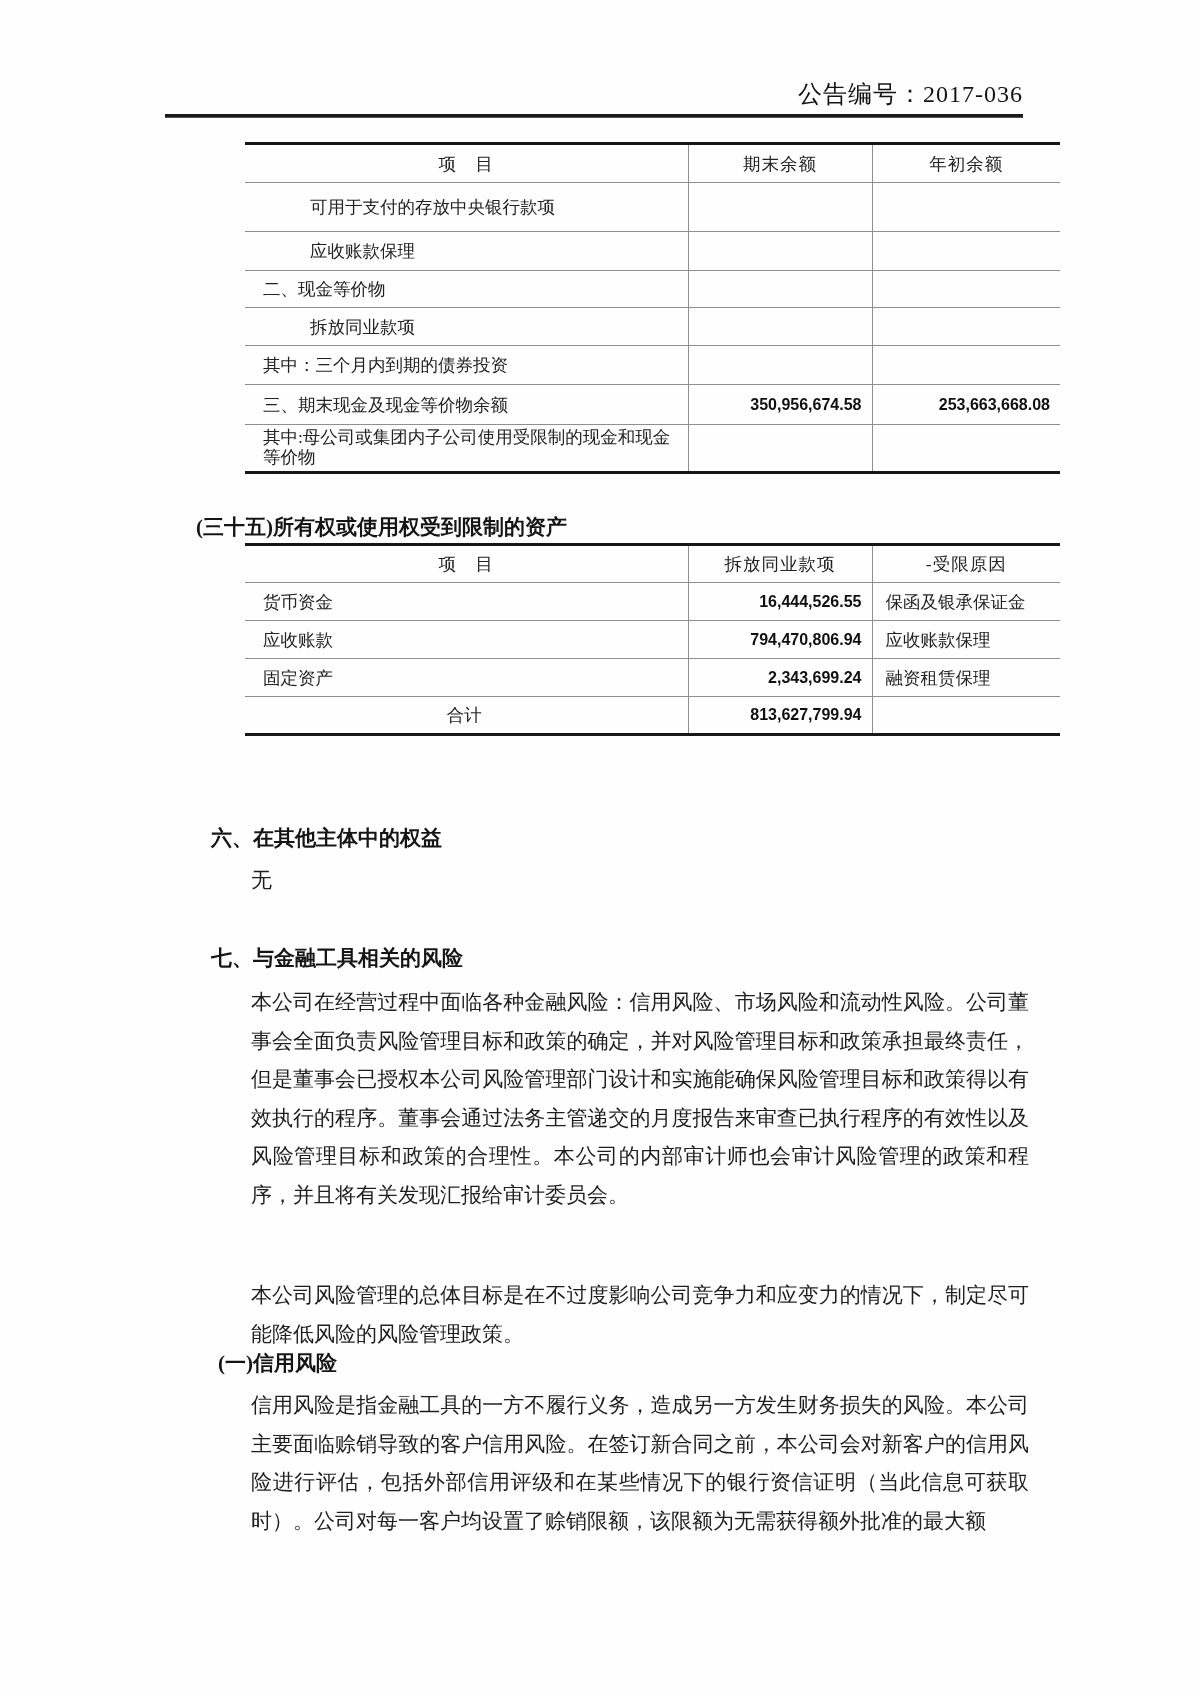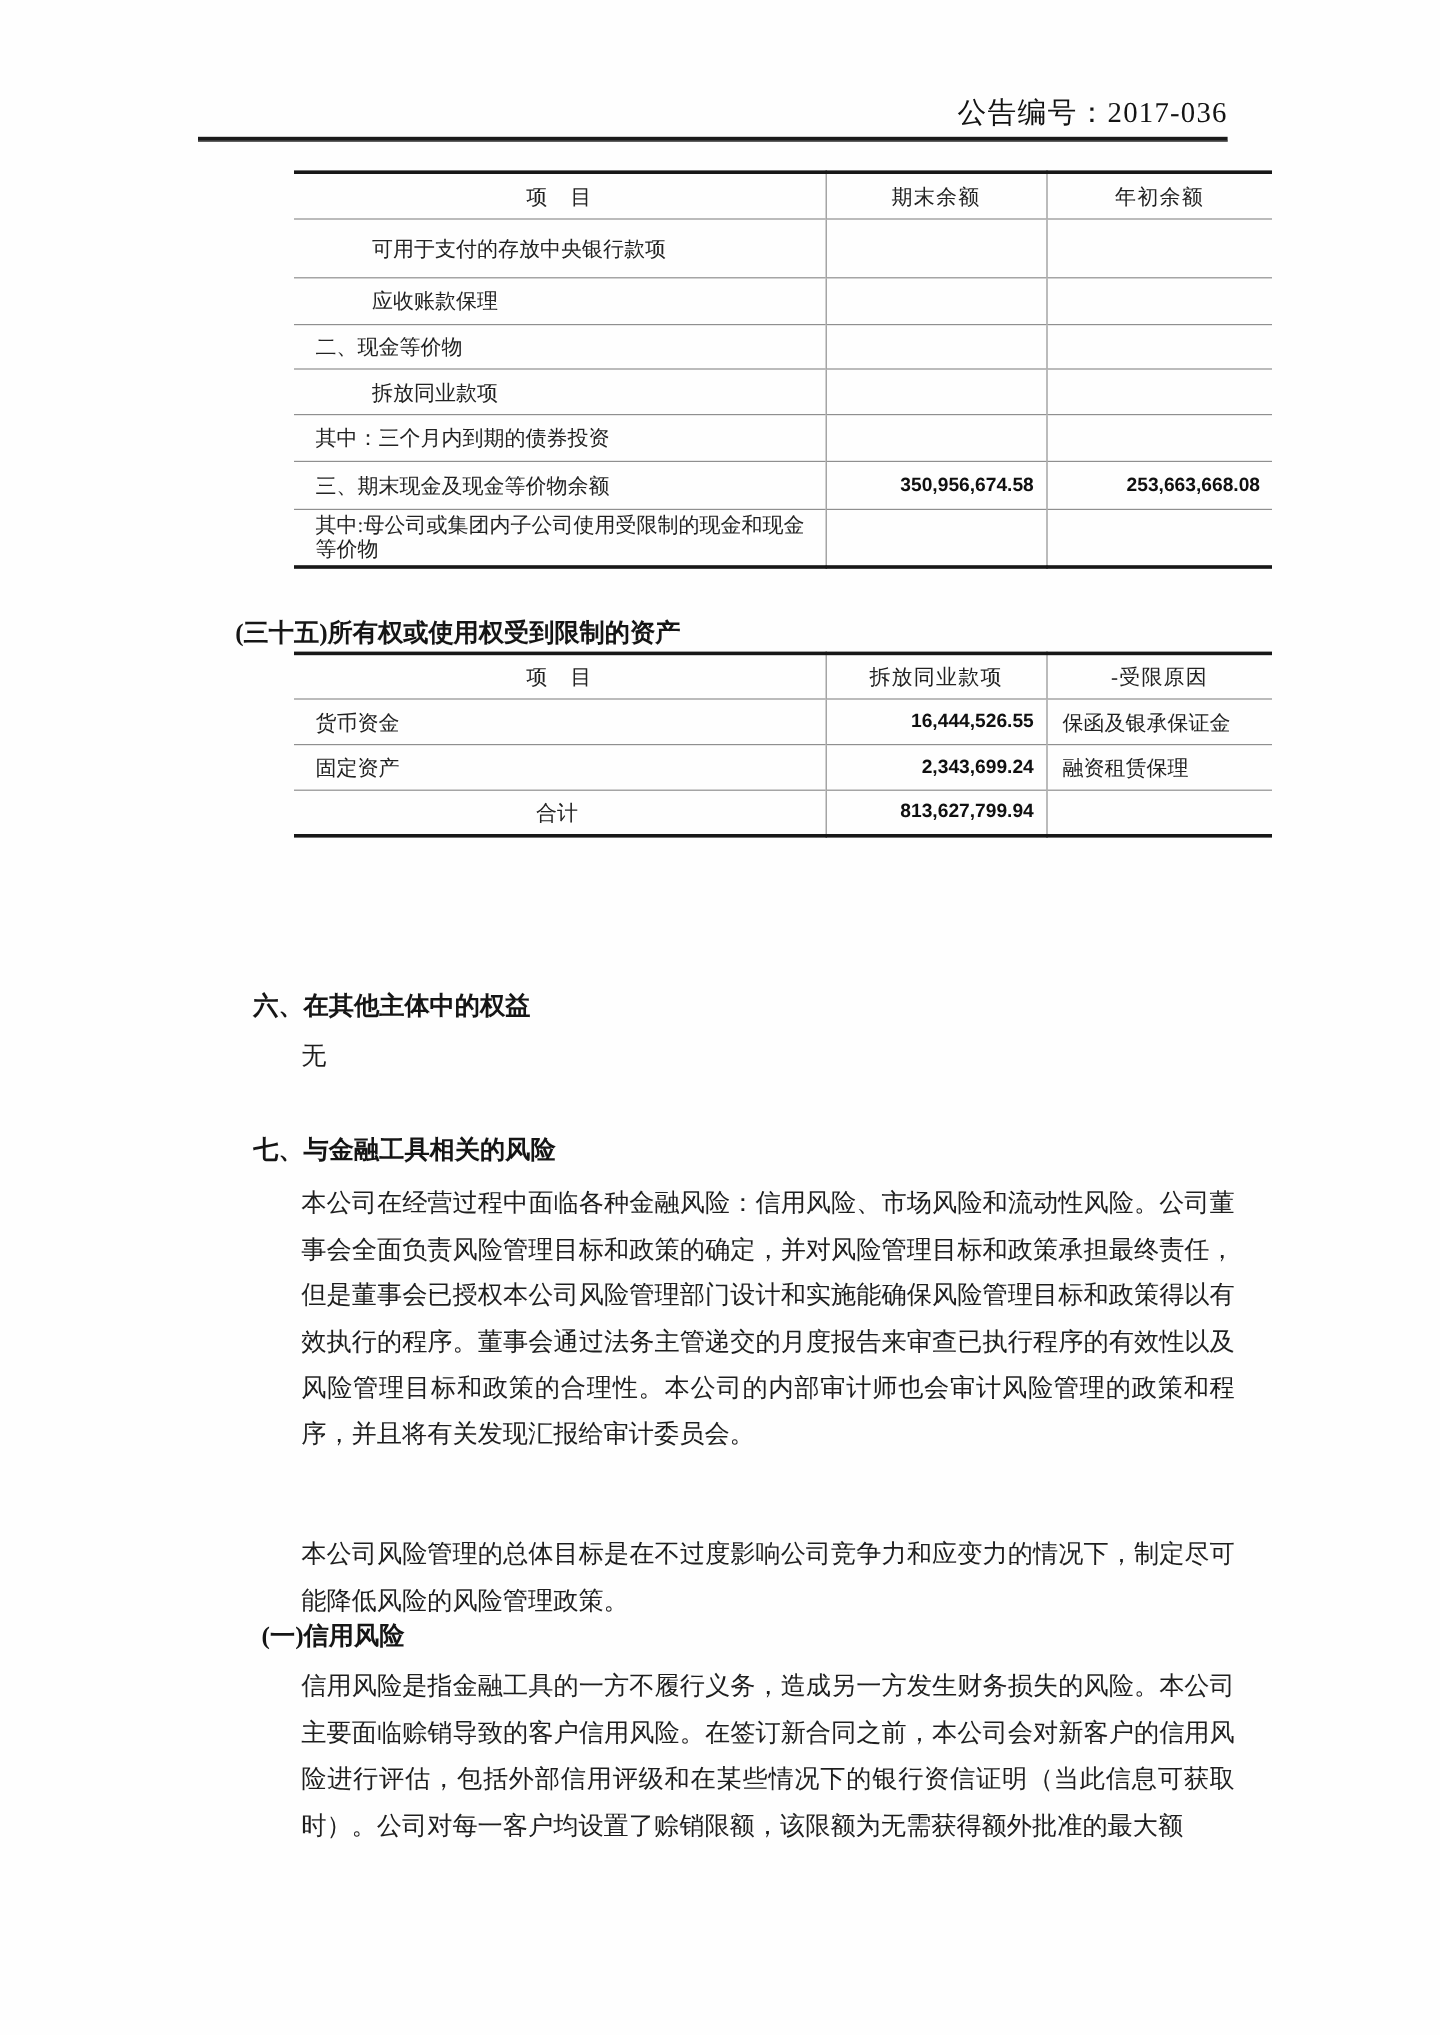--- a/index.html
+++ b/index.html
@@ -148,20 +148,25 @@
         <th>-受限原因</th>
       </tr>
     </thead>
     <tbody>
       <tr>
         <td class="item">货币资金</td>
         <td class="num">16,444,526.55</td>
         <td class="reason">保函及银承保证金</td>
       </tr>
       <tr>
+        <td class="item">应收账款</td>
+        <td class="num">794,470,806.94</td>
+        <td class="reason">应收账款保理</td>
+      </tr>
+      <tr>
         <td class="item">固定资产</td>
         <td class="num">2,343,699.24</td>
         <td class="reason">融资租赁保理</td>
       </tr>
       <tr>
         <td class="item total-cell">合计</td>
         <td class="num">813,627,799.94</td>
         <td class="reason"></td>
       </tr>
     </tbody>

